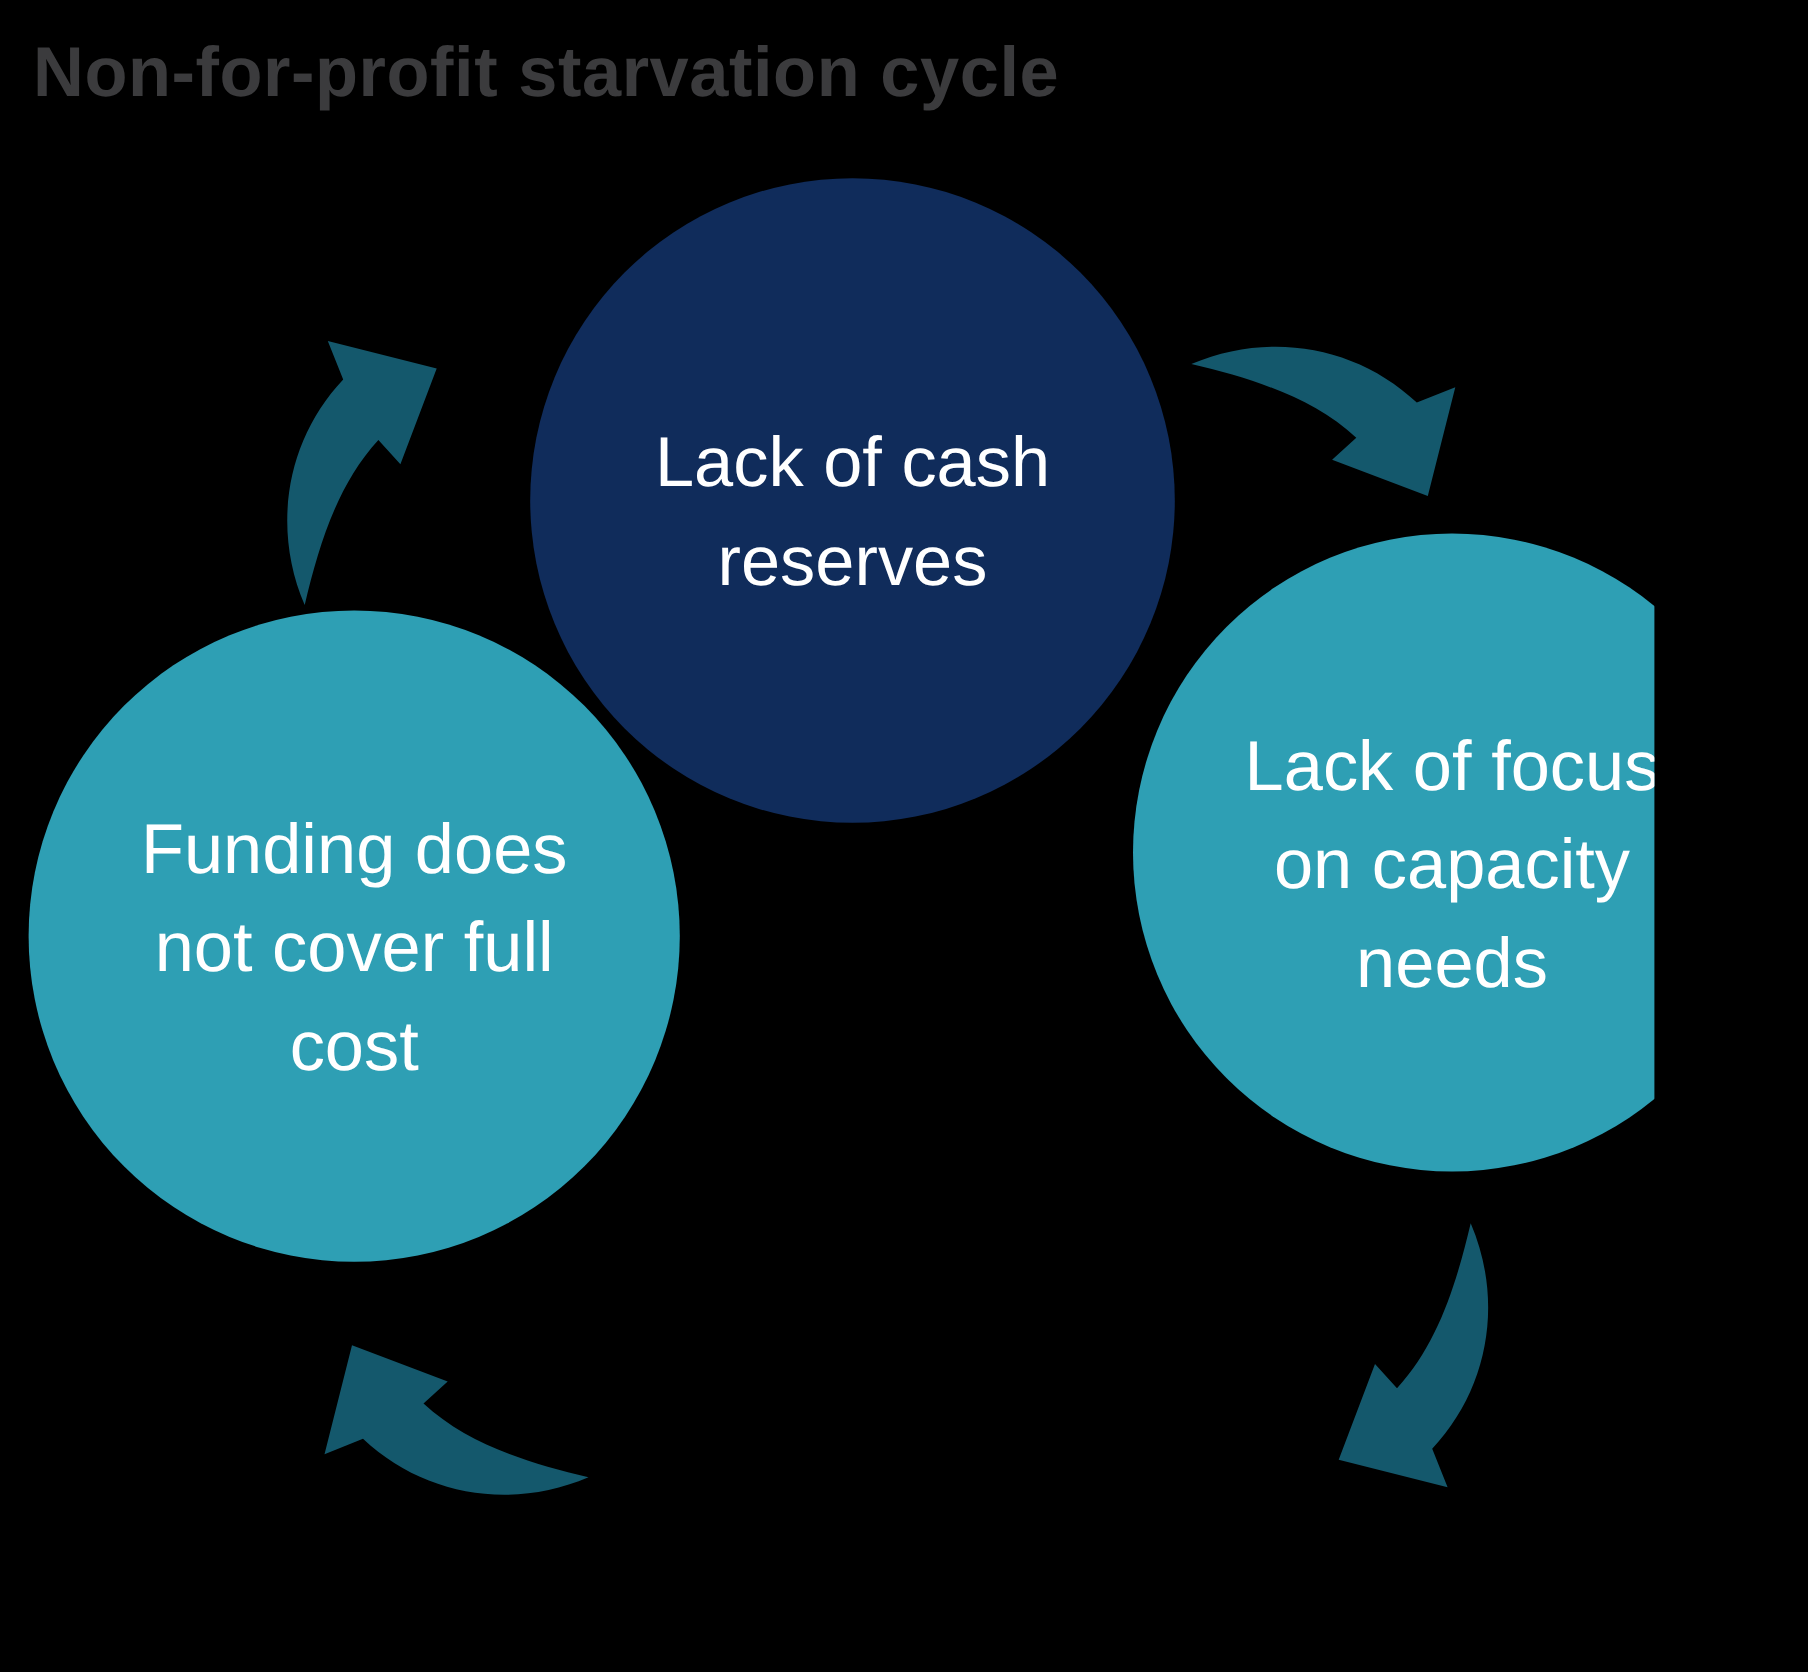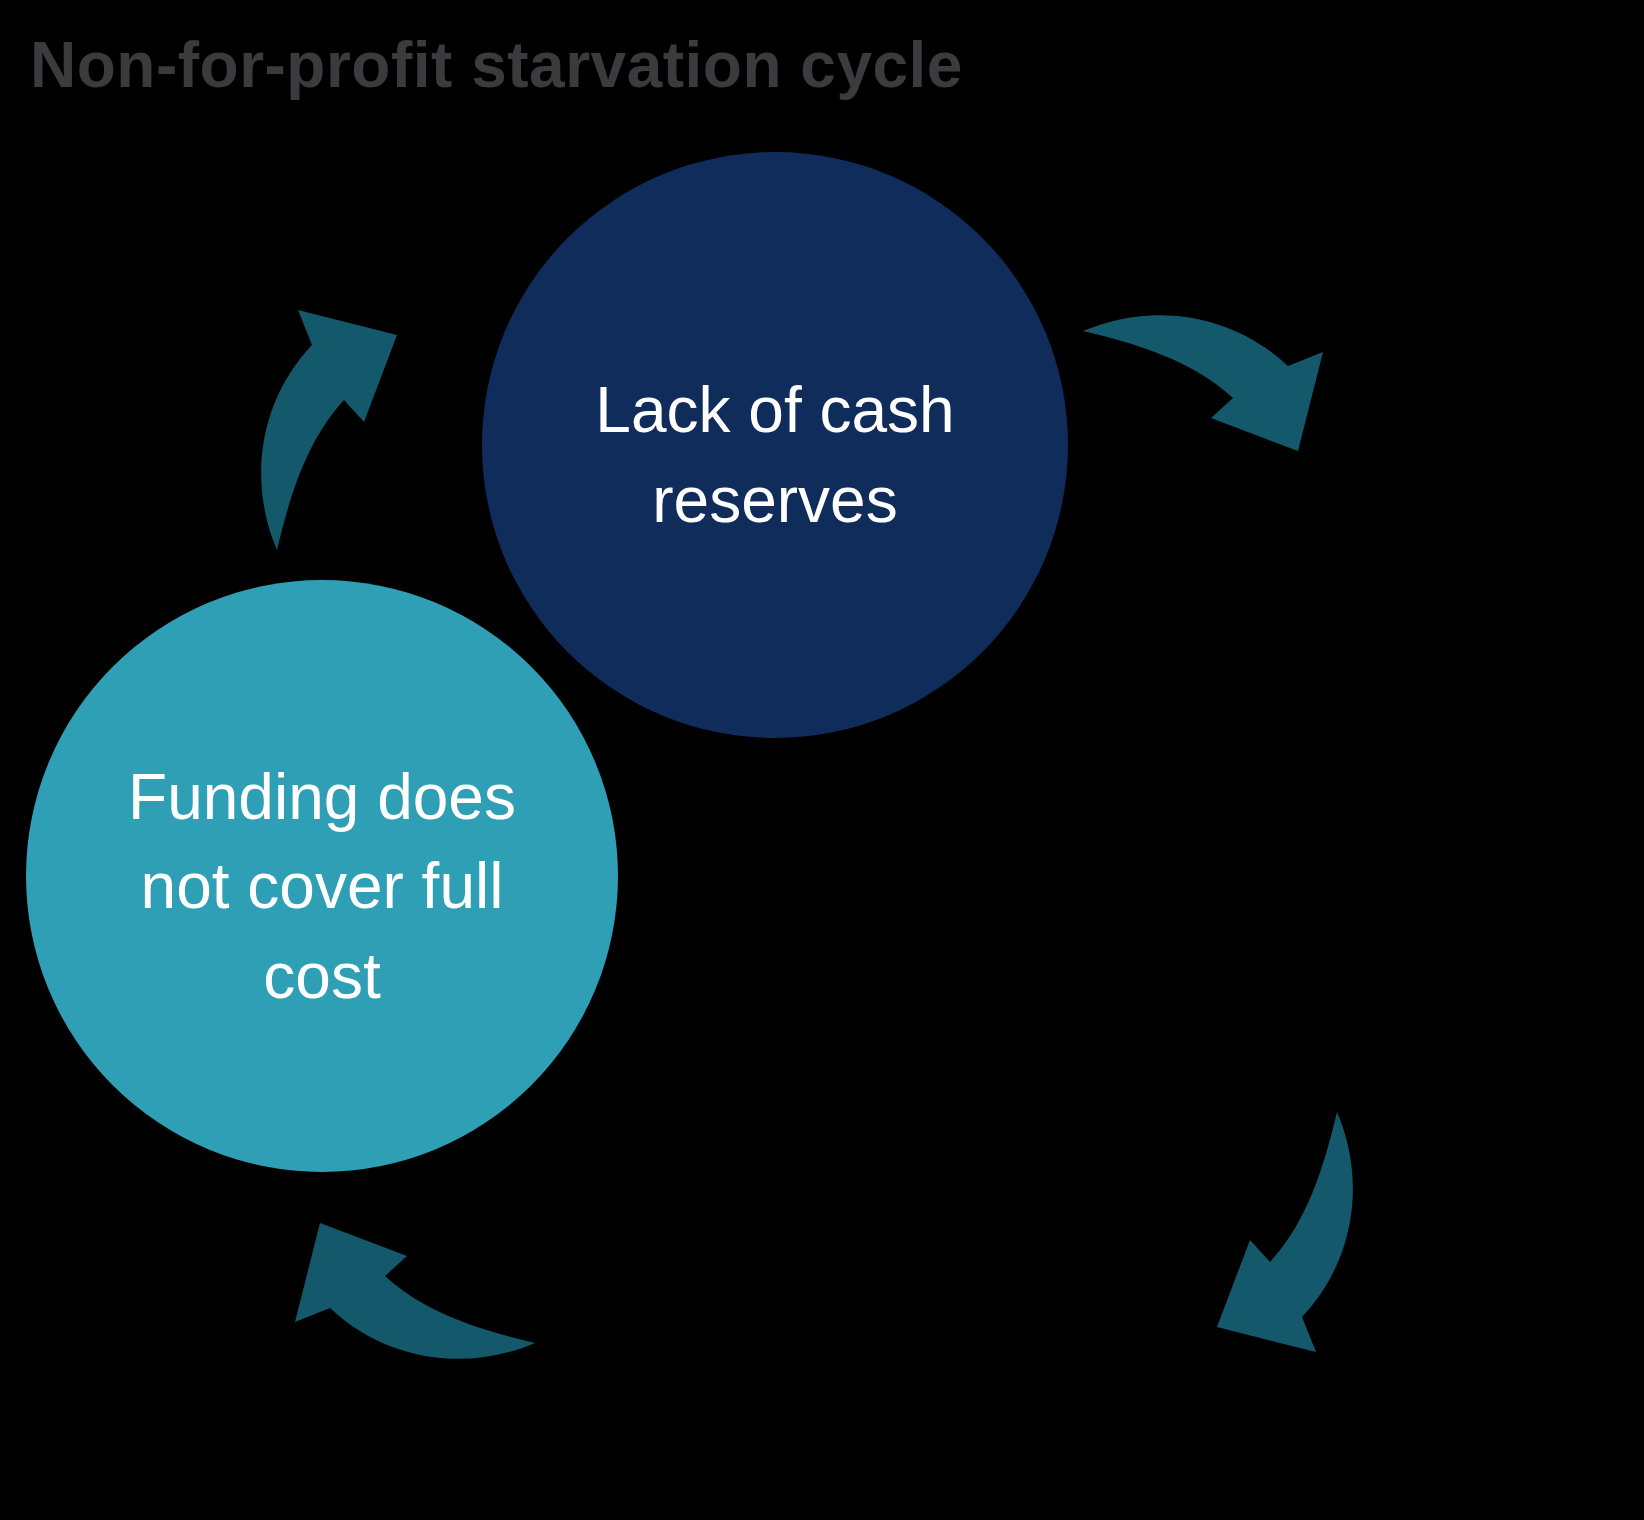--- a/index.html
+++ b/index.html
@@ -42,24 +42,24 @@
     text-align: center;
   }
   .cycle-node .node-label {
     display: block;
     padding-top: 22px;
     color: #FFFFFF;
     font-size: 64px;
     line-height: 1.4;
     white-space: pre-line;
   }
-  .node-top    { left: 482px;  top: 152px; width: 586px; height: 586px; }
+  .node-top    { left: 482px;  top: 162px; width: 586px; height: 586px; }
   .node-right  { left: 1030px; top: 485px; width: 580px; height: 580px; }
   .node-bottom { left: 546px;  top: 899px; width: 580px; height: 580px; }
-  .node-left   { left: 26px;   top: 580px; width: 592px; height: 592px; }
+  .node-left   { left: 26px;   top: 555px; width: 592px; height: 592px; }
 </style>
 </head>
 <body>
 
 <div class="canvas">
 
   <h1 class="diagram-title">Non-for-profit starvation cycle</h1>
 
   <svg class="arrows-layer" width="1644" height="1520" viewBox="0 0 1644 1520" aria-hidden="true">
     <defs>
@@ -78,20 +78,25 @@
       <use href="#swoosh-arrow" transform="translate(535,1368) rotate(180)"></use>
       <use href="#swoosh-arrow" transform="translate(252,550) rotate(270)"></use>
     </g>
   </svg>
 
   <div class="cycle-node node-top" style="background: rgb(16, 44, 91);">
     <span class="node-label">Lack of cash
 reserves</span>
   </div>
 
+  <div class="cycle-node node-right" style="background: rgb(46, 159, 180);">
+    <span class="node-label">Lack of focus
+on capacity
+needs</span>
+  </div>
 
 
   <div class="cycle-node node-left" style="background: rgb(46, 159, 180);">
     <span class="node-label">Funding does
 not cover full
 cost</span>
   </div>
 
 </div>
 

